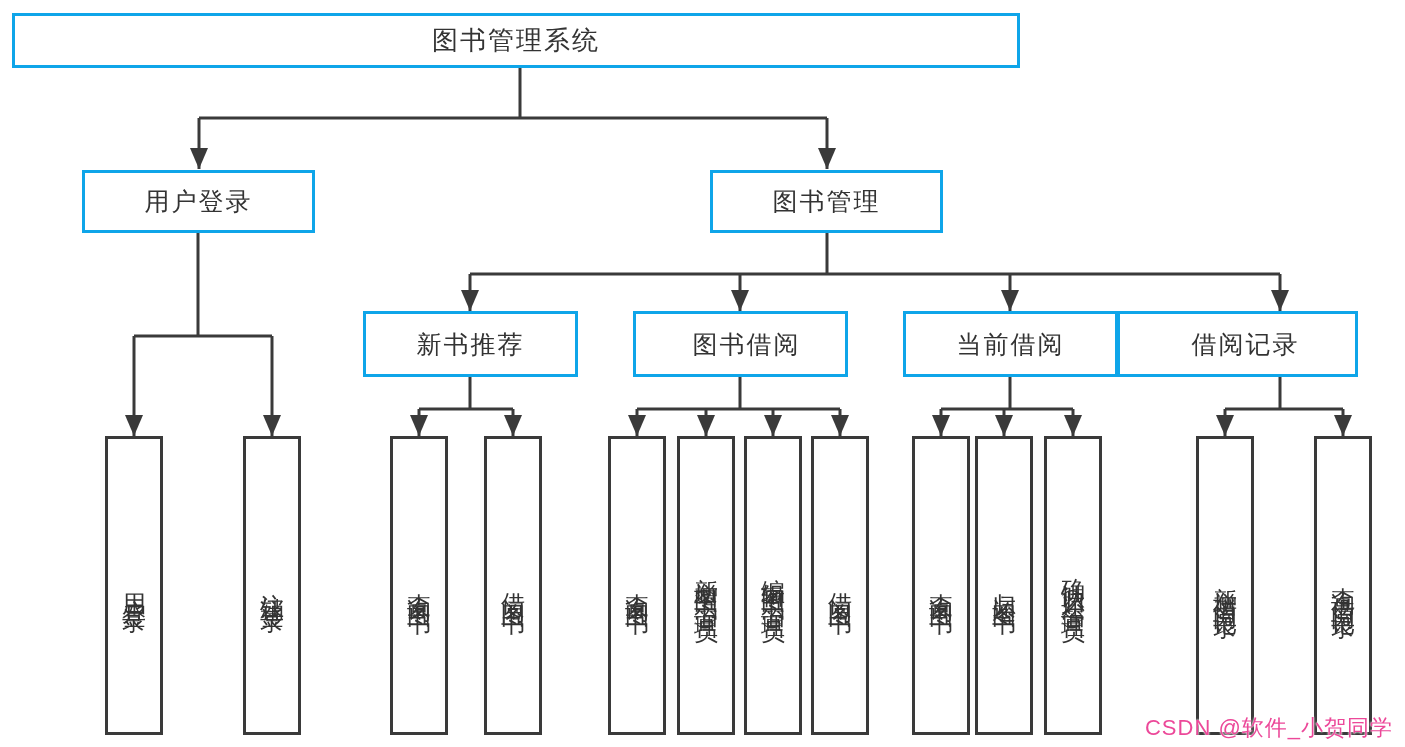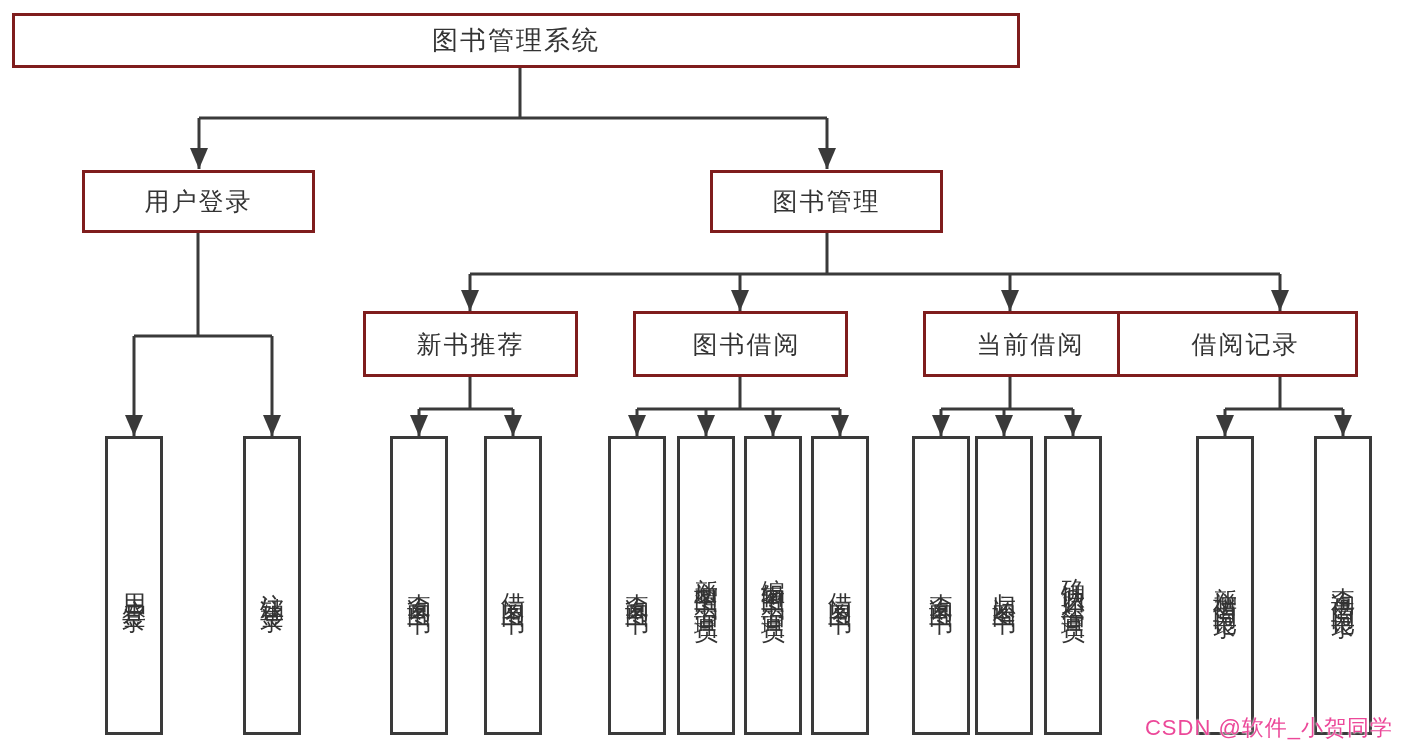--- a/index.html
+++ b/index.html
@@ -22,21 +22,21 @@
   }
   svg.connectors path {
     stroke: #3a3a3a;
     stroke-width: 3;
     fill: none;
   }
   svg.connectors polygon { fill: #3a3a3a; }
   .node {
     position: absolute;
     box-sizing: border-box;
-    border: 3px solid #7f1d1d;
+    border: 3px solid #0ea5e9;
     background: #ffffff;
     display: flex;
     align-items: center;
     justify-content: center;
     color: #333333;
     letter-spacing: 2px;
     white-space: nowrap;
   }
   .node.root  { font-size: 26px; }
   .node.level { font-size: 25px; }
@@ -66,21 +66,21 @@
     letter-spacing: 1px;
     text-shadow: 0 0 2px #ffffff, 0 0 2px #ffffff;
     white-space: nowrap;
   }
   
   #box-root          { left: 12px;   top: 13px;  width: 1008px; height: 55px; }
   #box-user-login    { left: 82px;   top: 170px; width: 233px;  height: 63px; }
   #box-book-mgmt     { left: 710px;  top: 170px; width: 233px;  height: 63px; }
   #box-new-book      { left: 363px;  top: 311px; width: 215px;  height: 66px; }
   #box-book-borrow   { left: 633px;  top: 311px; width: 215px;  height: 66px; padding-left: 12px; }
-  #box-cur-borrow    { left: 903px;  top: 311px; width: 215px;  height: 66px; margin-left: 20px; }
+  #box-cur-borrow    { left: 903px;  top: 311px; width: 215px;  height: 66px; }
   #box-borrow-rec    { left: 1117px; top: 311px; width: 241px;  height: 66px; padding-left: 16px; }
   #leaf-1  { left: 105px;  }
   #leaf-2  { left: 243px;  }
   #leaf-3  { left: 390px;  }
   #leaf-4  { left: 484px;  }
   #leaf-5  { left: 608px;  }
   #leaf-6  { left: 677px;  }
   #leaf-7  { left: 744px;  }
   #leaf-8  { left: 811px;  }
   #leaf-9  { left: 912px;  }

